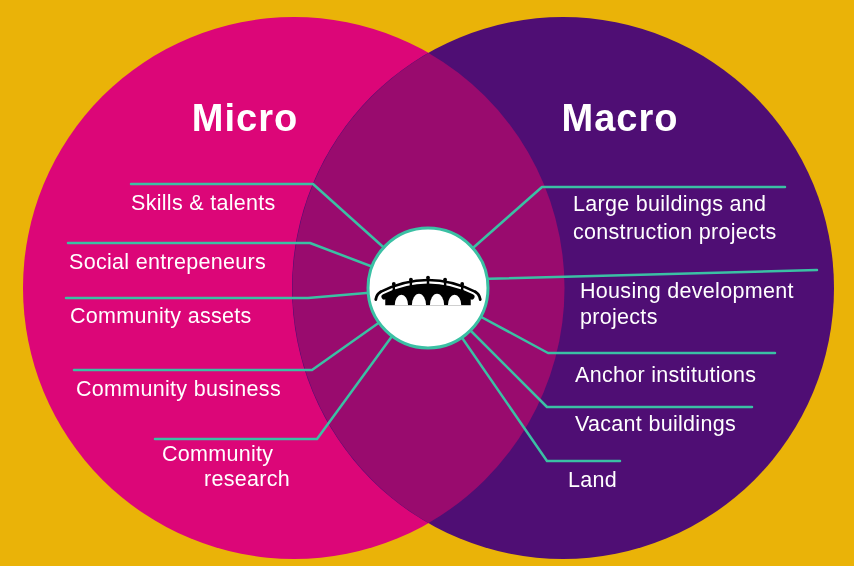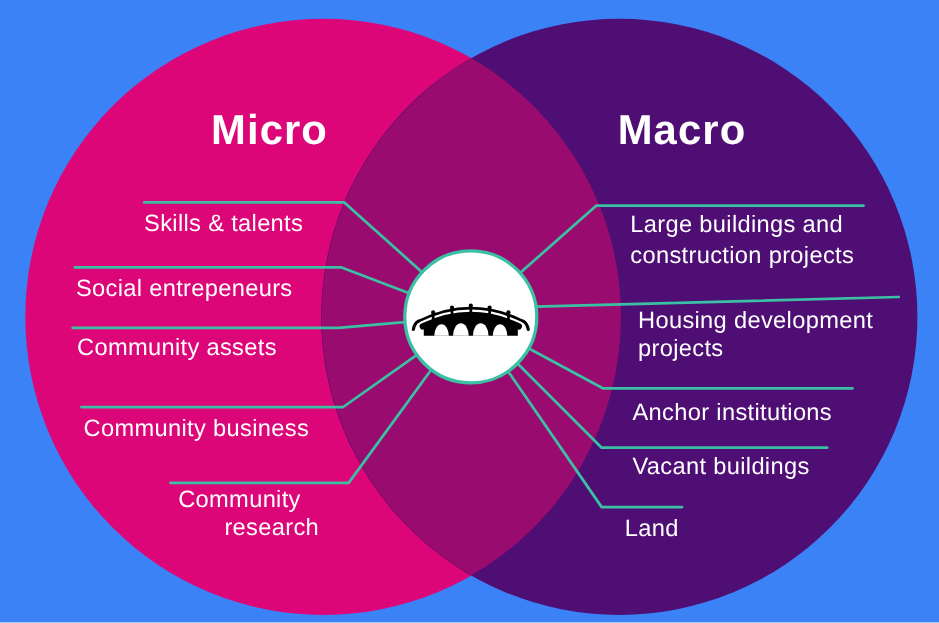--- a/index.html
+++ b/index.html
@@ -1,16 +1,16 @@
 <!DOCTYPE html>
 <html><head>
 <meta charset="utf-8">
 <style>
   html,body{margin:0;padding:0;background:#ffffff;}
-  .stage{position:relative;width:854px;height:566px;background:#3b82f6;overflow:hidden;
+  .stage{position:relative;width:854px;height:566px;background:#eab308;overflow:hidden;
          font-family:"Liberation Sans", sans-serif;}
   svg{display:block;}
   .title-text{font-family:"Liberation Sans", sans-serif;font-size:38px;font-weight:700;
               letter-spacing:1px;fill:#ffffff;}
   .label-text{font-family:"Liberation Sans", sans-serif;font-size:21.5px;font-weight:400;
               letter-spacing:.3px;fill:#ffffff;}
   .connector{fill:none;stroke-width:2.5;stroke-linecap:round;stroke-linejoin:round;}
   .center-ring{fill:#ffffff;stroke-width:3;}
   .bf{fill:#000000;stroke:none;}
   .bs{fill:none;stroke:#000000;stroke-linecap:round;}

